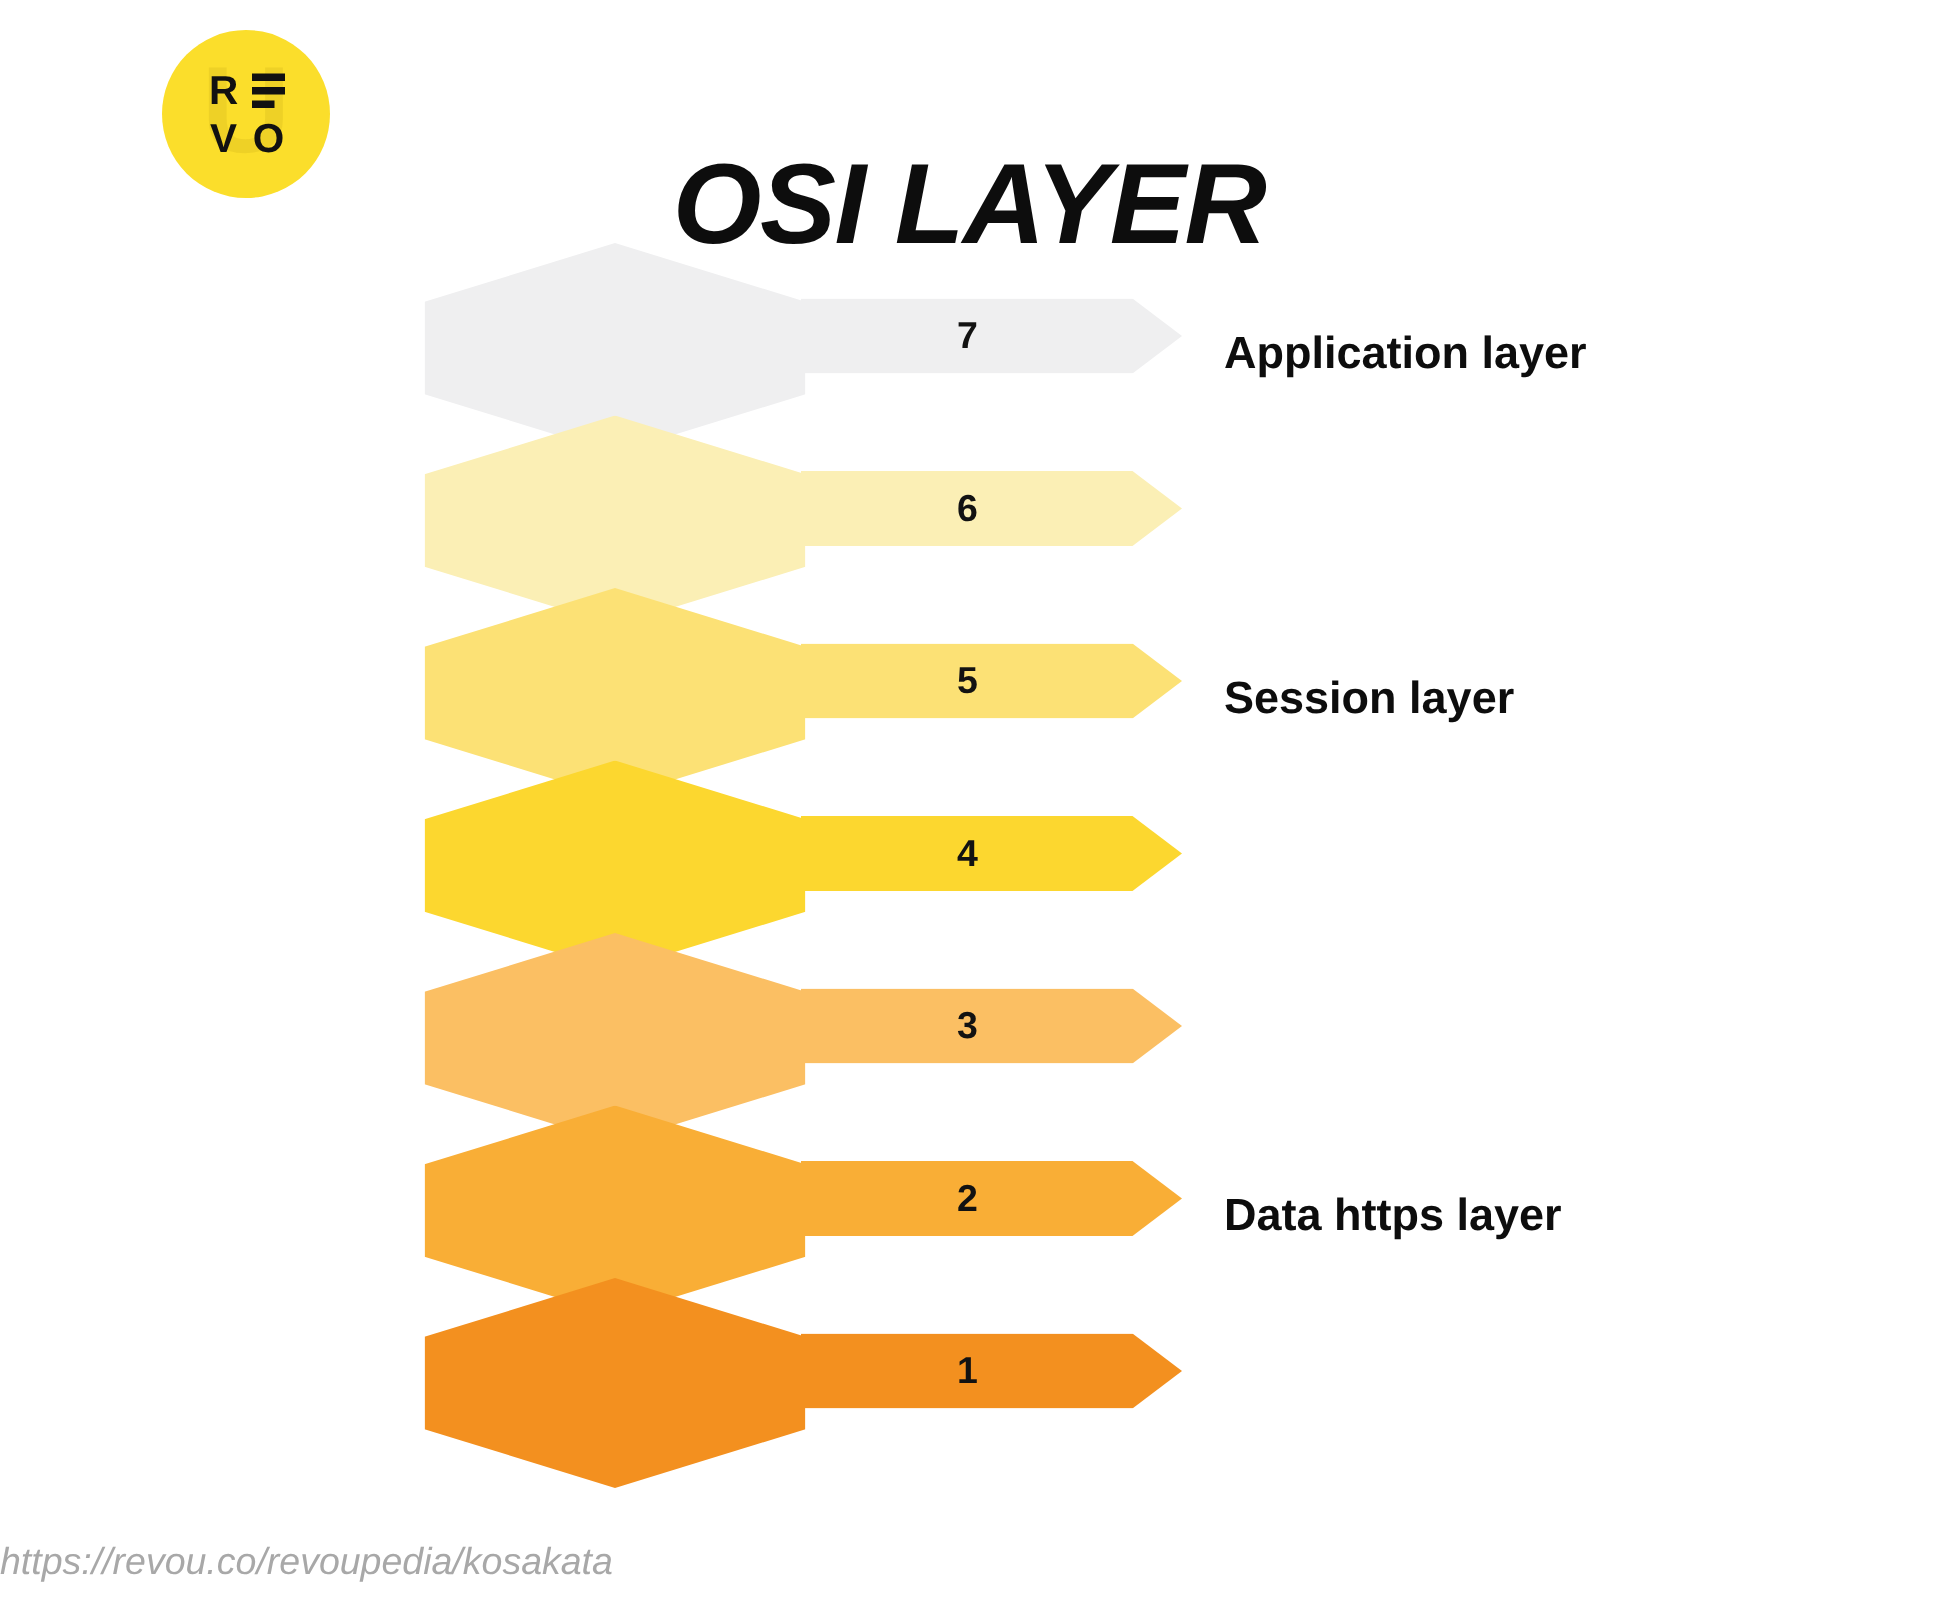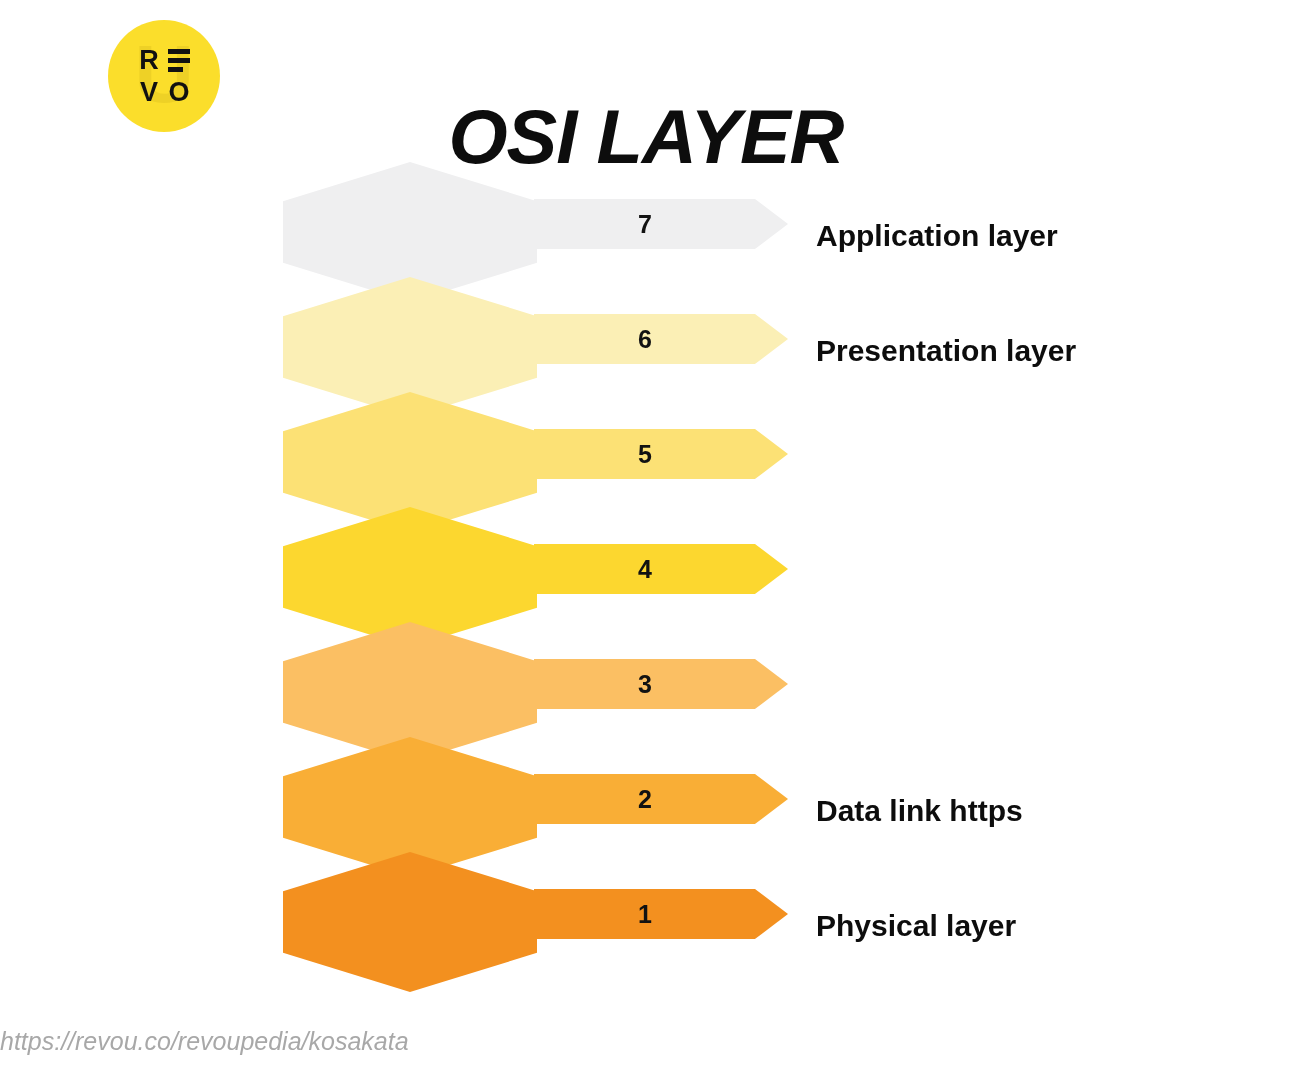--- a/index.html
+++ b/index.html
@@ -178,44 +178,43 @@
     <div class="layer-row" style="top: 5px;">
       <div class="layer-hex" style="background: rgb(239, 239, 240);"></div>
       <div class="layer-band" style="background: rgb(239, 239, 240);"></div>
       <div class="layer-number">7</div>
       <div class="layer-label">Application layer</div>
     </div>
     <div class="layer-row" style="top: 120px;">
       <div class="layer-hex" style="background: rgb(251, 239, 181);"></div>
       <div class="layer-band" style="background: rgb(251, 239, 181);"></div>
       <div class="layer-number">6</div>
-      <div class="layer-label">Presentation layer</div>
     </div>
     <div class="layer-row" style="top: 235px;">
       <div class="layer-hex" style="background: rgb(252, 225, 117);"></div>
       <div class="layer-band" style="background: rgb(252, 225, 117);"></div>
       <div class="layer-number">5</div>
+      <div class="layer-label">Session layer</div>
     </div>
     <div class="layer-row" style="top: 350px;">
       <div class="layer-hex" style="background: rgb(252, 215, 47);"></div>
       <div class="layer-band" style="background: rgb(252, 215, 47);"></div>
       <div class="layer-number">4</div>
     </div>
     <div class="layer-row" style="top: 465px;">
       <div class="layer-hex" style="background: rgb(251, 191, 99);"></div>
       <div class="layer-band" style="background: rgb(251, 191, 99);"></div>
       <div class="layer-number">3</div>
     </div>
     <div class="layer-row" style="top: 580px;">
       <div class="layer-hex" style="background: rgb(249, 174, 54);"></div>
       <div class="layer-band" style="background: rgb(249, 174, 54);"></div>
       <div class="layer-number">2</div>
-      <div class="layer-label">Data link https</div>
+      <div class="layer-label">Data https layer</div>
     </div>
     <div class="layer-row" style="top: 695px;">
       <div class="layer-hex" style="background: rgb(243, 144, 31);"></div>
       <div class="layer-band" style="background: rgb(243, 144, 31);"></div>
       <div class="layer-number">1</div>
-      <div class="layer-label">Physical layer</div>
     </div>
   </div>
 
 <div id="footer-url">https://revou.co/revoupedia/kosakata</div>
 
 </body></html>

